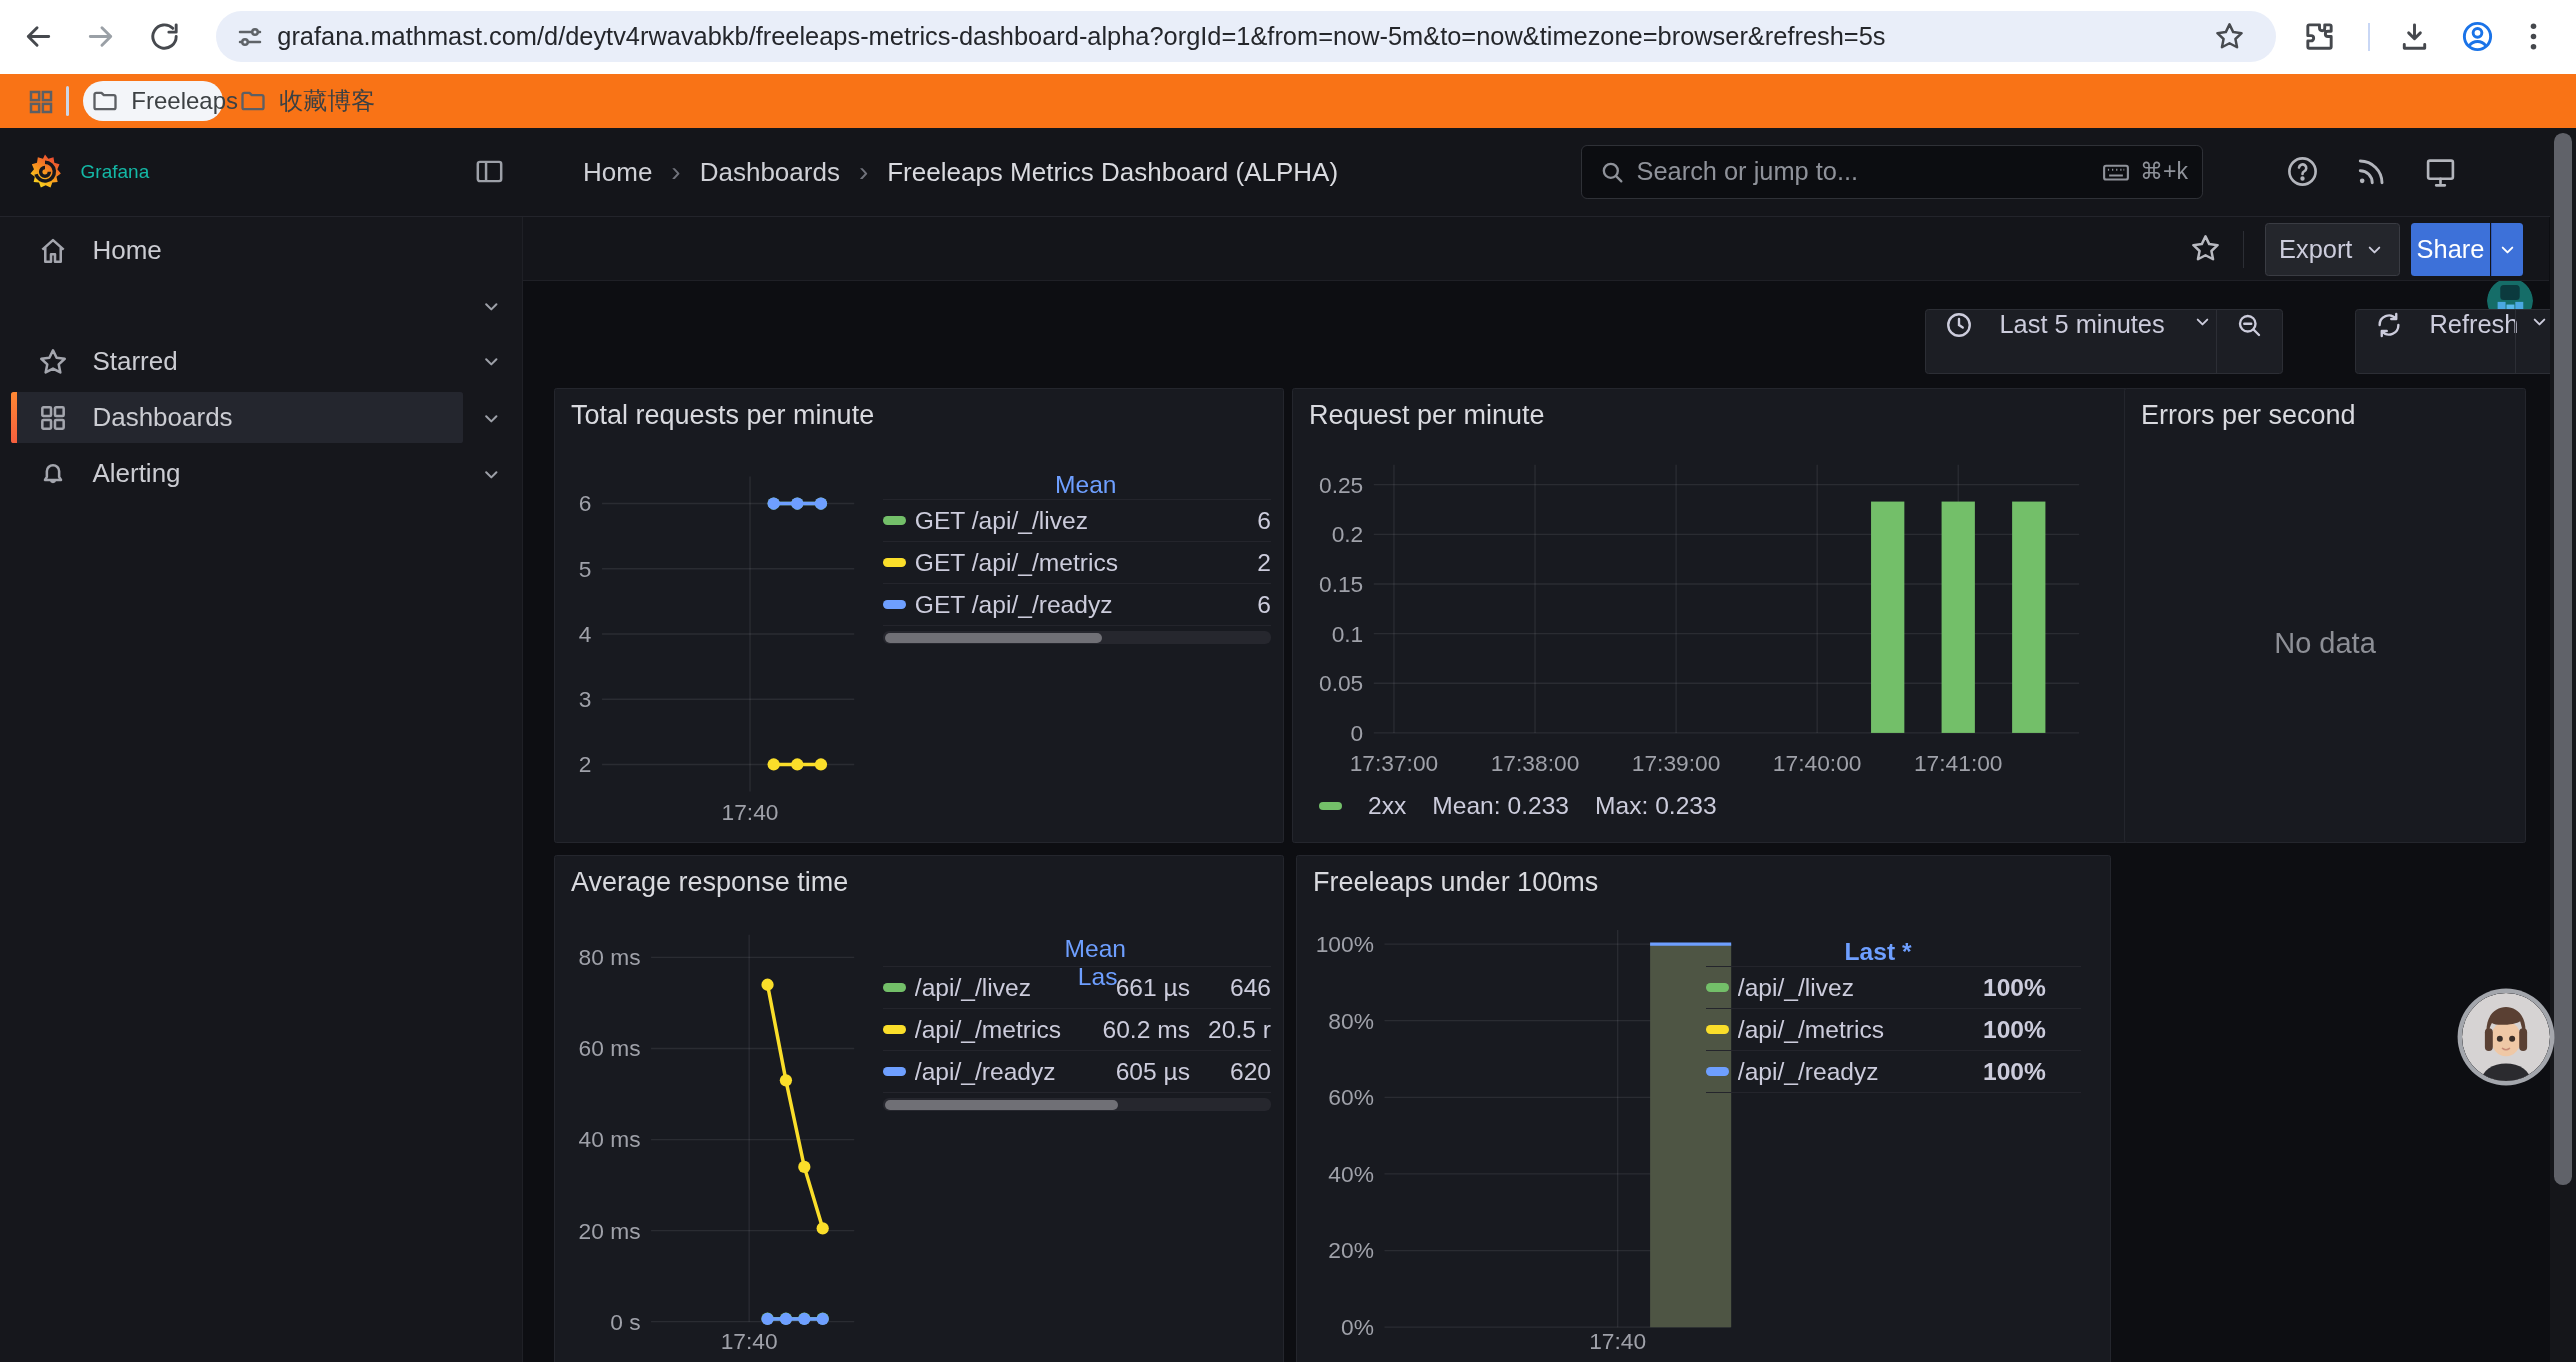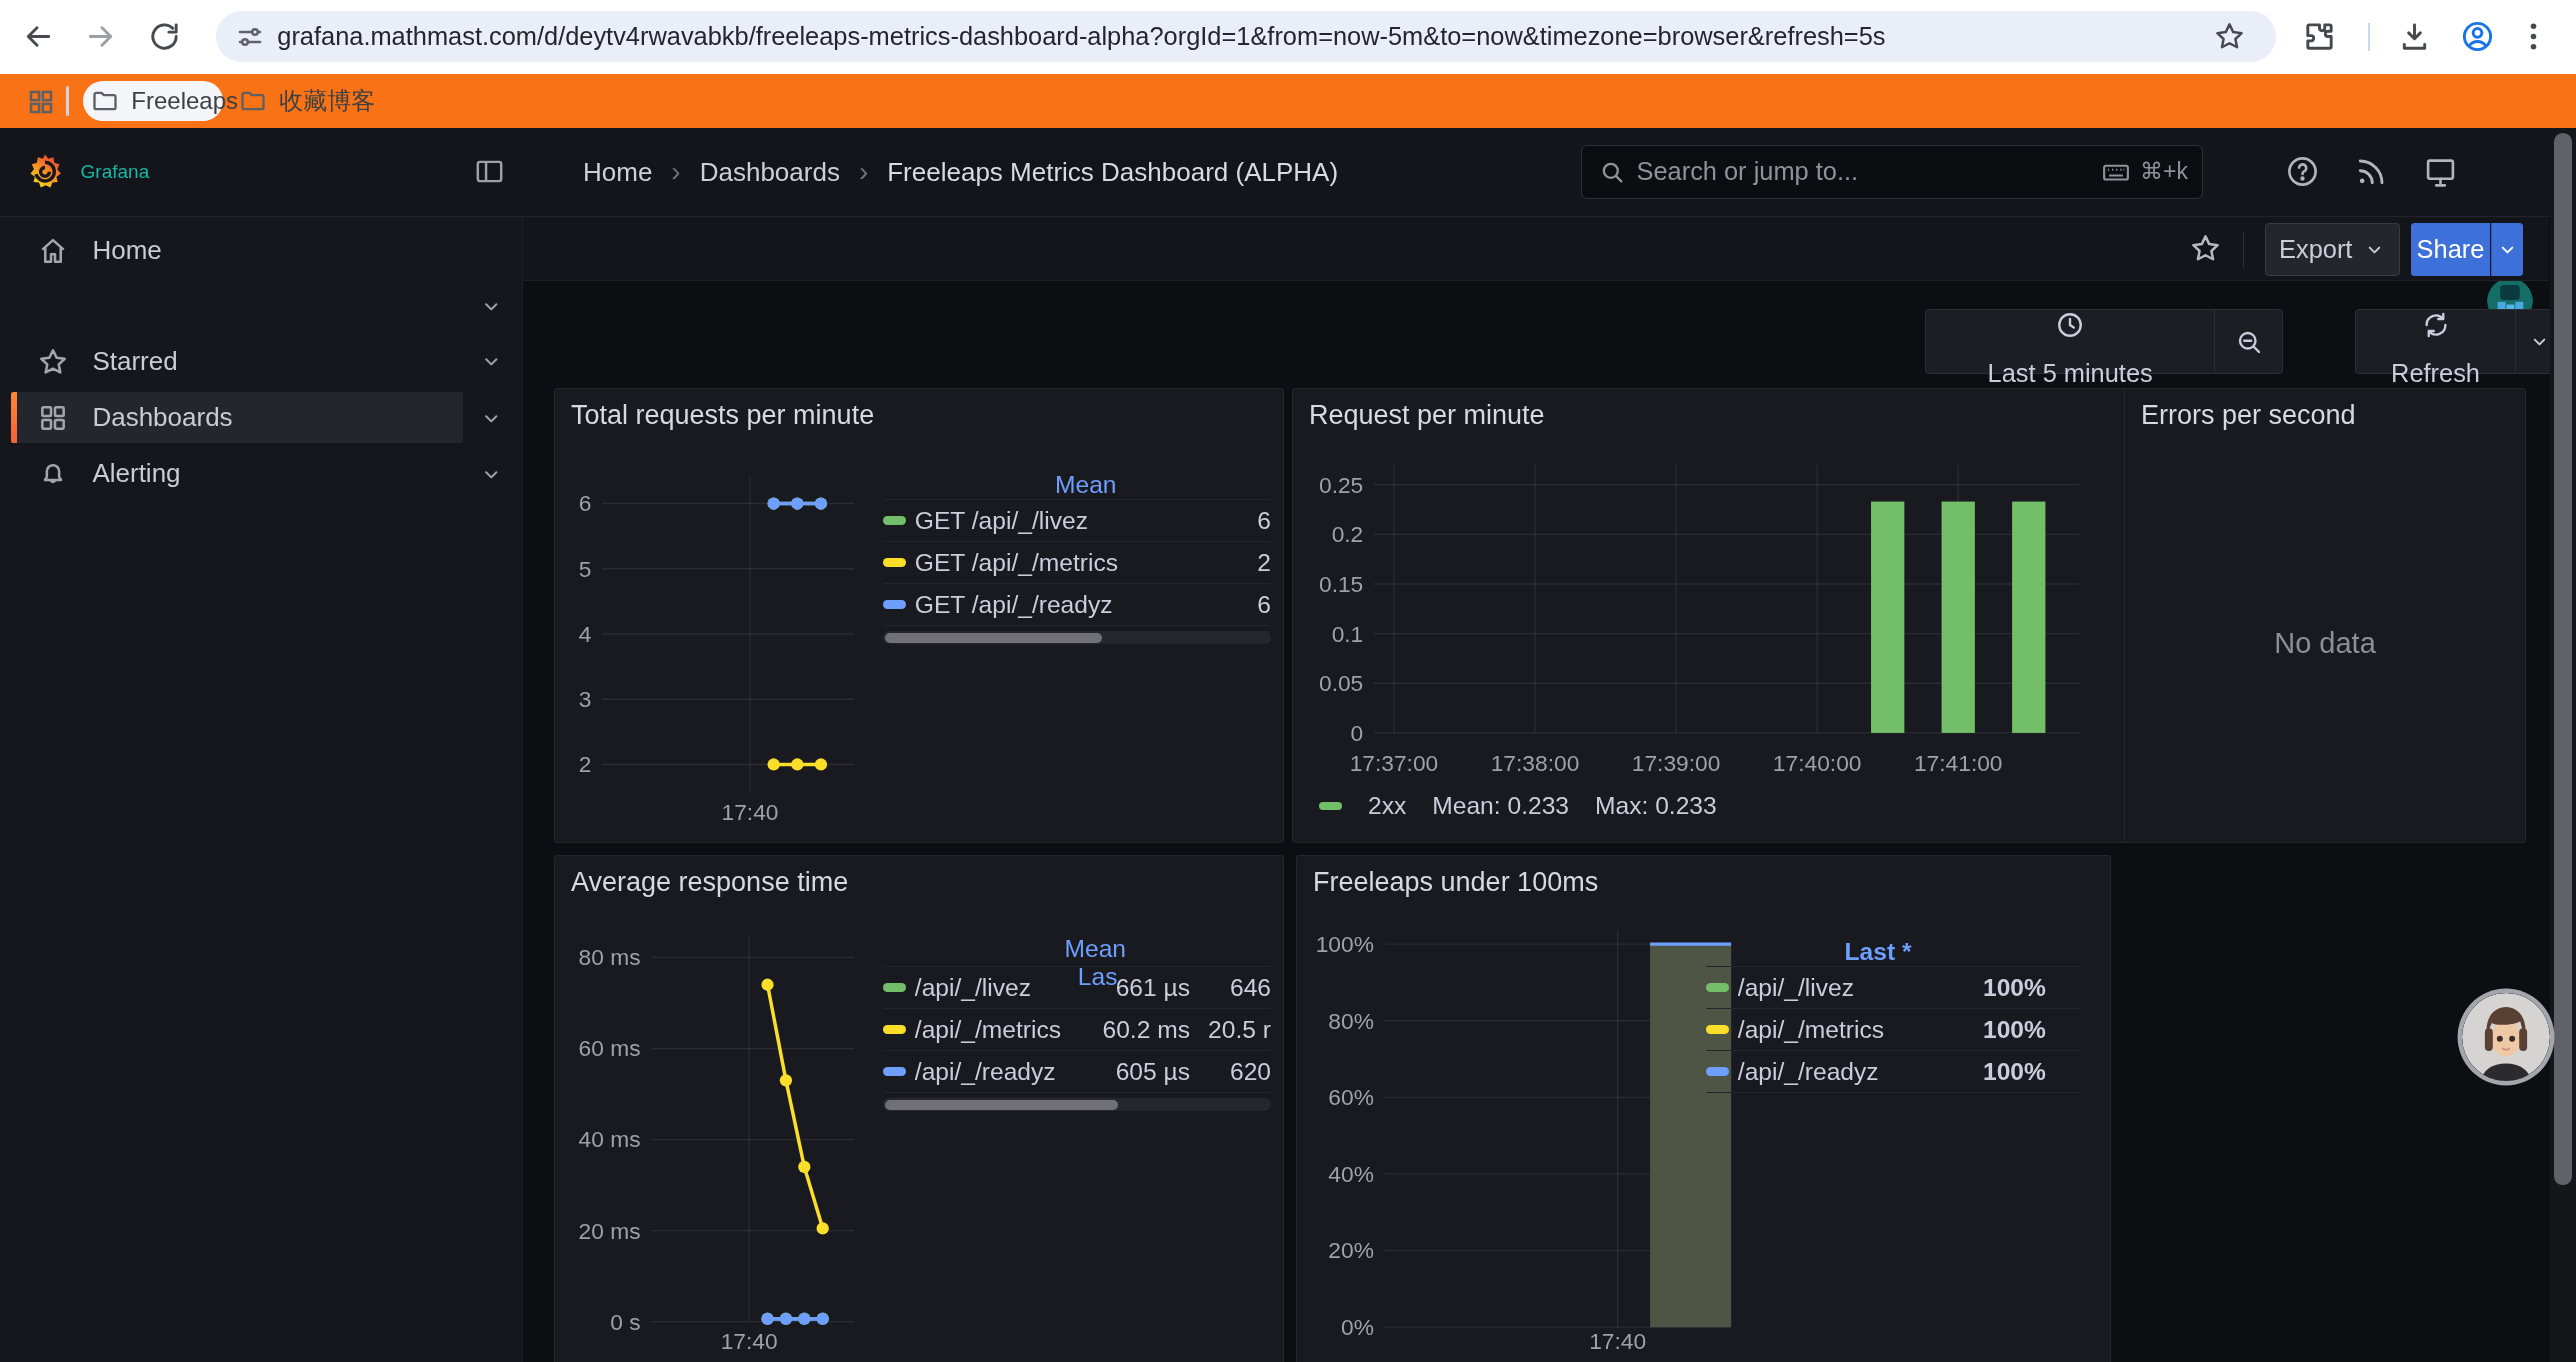--- a/index.html
+++ b/index.html
@@ -52,21 +52,21 @@
   .sidebar{position:absolute;left:0;top:217px;width:523px;height:1146px;background:#16171c;border-right:0.9px solid #1f2026;}
   .side-item{position:absolute;left:11.4px;width:452px;height:51px;display:flex;align-items:center;border-radius:2.6px;color:#cbccd2;font-size:26px;}
   .side-item .ic{width:32px;height:32px;margin-left:26px;margin-right:23px;color:#a4a6ae;flex:none;}
   .side-item.active{background:#24262e;}
   .accent-bar{position:absolute;left:0;top:0;width:6.1px;height:51px;border-radius:2.6px 0 0 2.6px;background:linear-gradient(#ff8833,#f55f3e);}
   .side-chev{position:absolute;left:479px;width:24.6px;height:24.6px;color:#9da0a8;}
   
   .tc-group{position:absolute;top:309px;height:65px;background:#1c1e24;border:0.9px solid #2c2e35;border-radius:3.5px;display:flex;align-items:center;color:#ccccdc;}
   .tc-time{left:1925px;width:358px;}
   .tc-refresh{left:2315px;width:245px;margin-left:40px;}
-  .tc-seg{display:flex;align-items:center;gap:19px;height:100%;padding:0 17.5px;flex-direction:column;}
+  .tc-seg{display:flex;align-items:flex-start;gap:26px;height:100%;padding:0 17.5px;}
   .tc-sep{width:0.9px;height:63px;background:#2c2e35;}
   .tc-label{font-size:25.4px;white-space:nowrap;}
   .tc-ic{width:30px;height:30px;color:#ccccdc;flex:none;}
   
   .panel{position:absolute;background:#181a20;border:0.9px solid #24262d;border-radius:2.6px;}
   .pp0{left:554px;top:388px;width:730px;height:455px;}
   .pp1{left:1292px;top:388px;width:970px;height:455px;}
   .pp2{left:2124px;top:388px;width:402px;height:455px;}
   .pp3{left:554px;top:855px;width:730px;height:526px;}
   .pp4{left:1296px;top:855px;width:815px;height:526px;}

